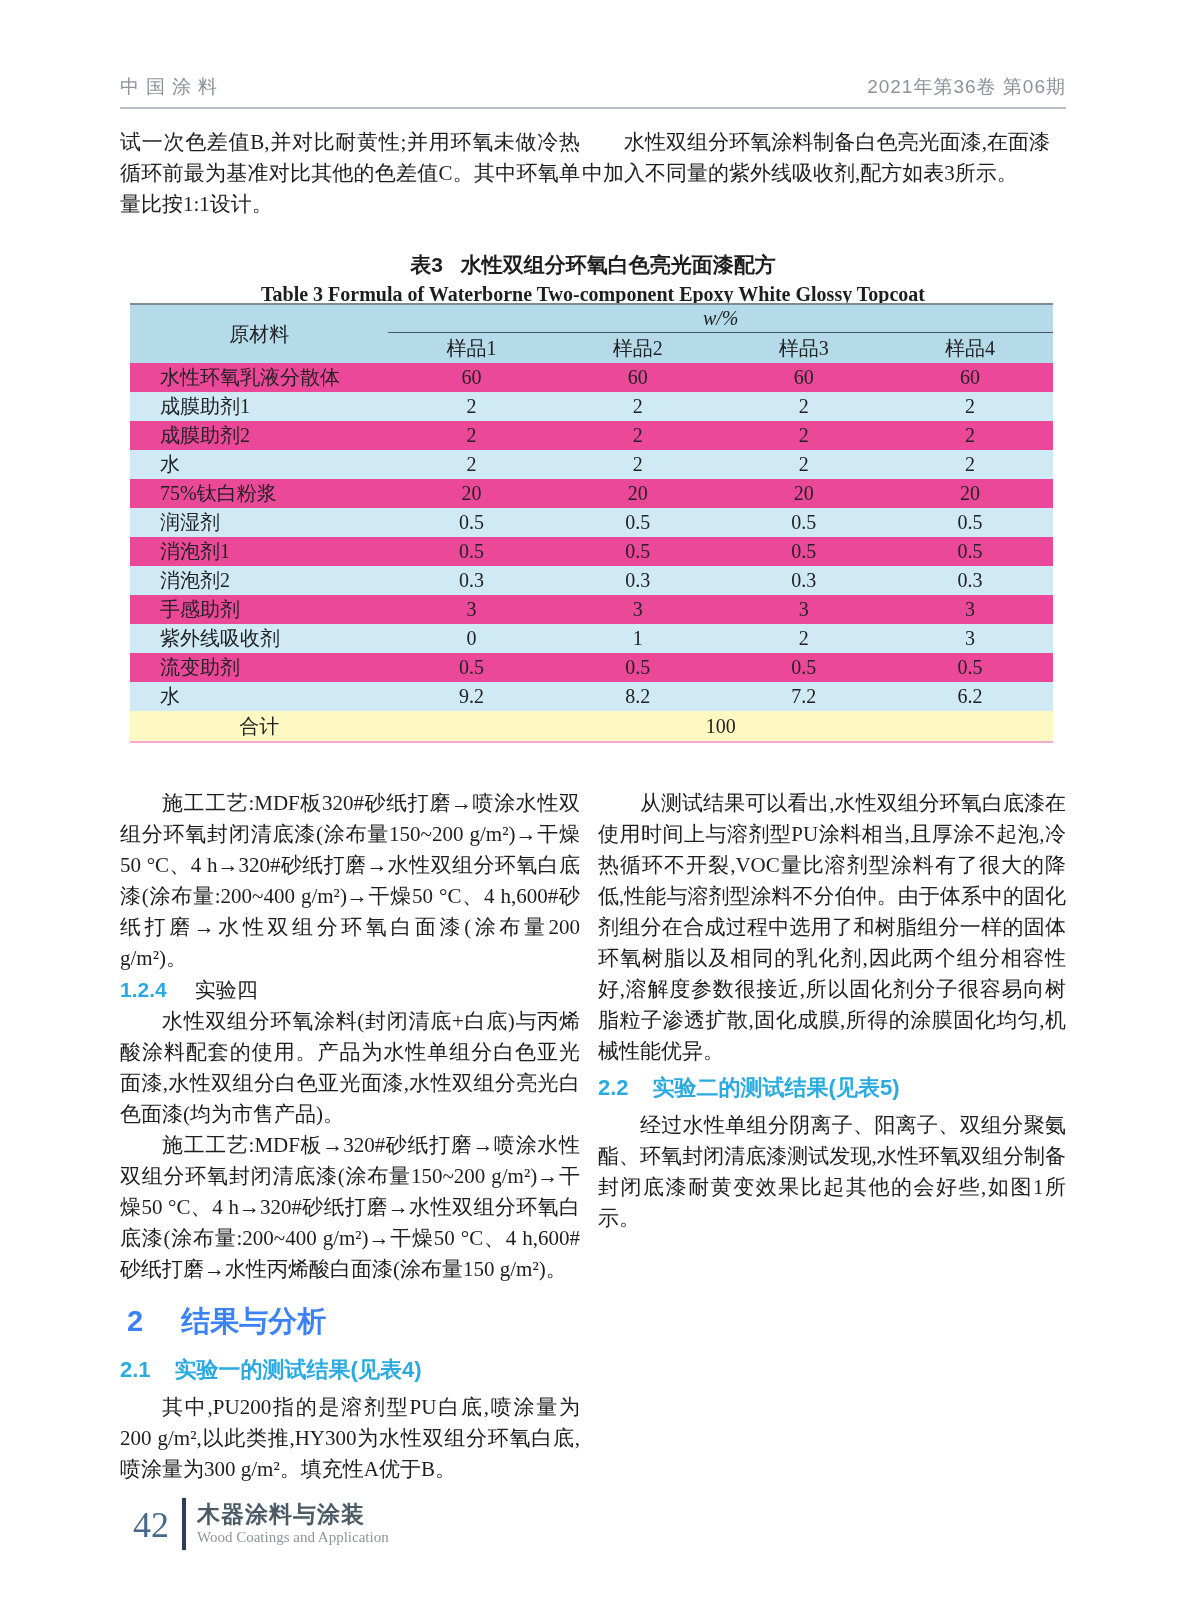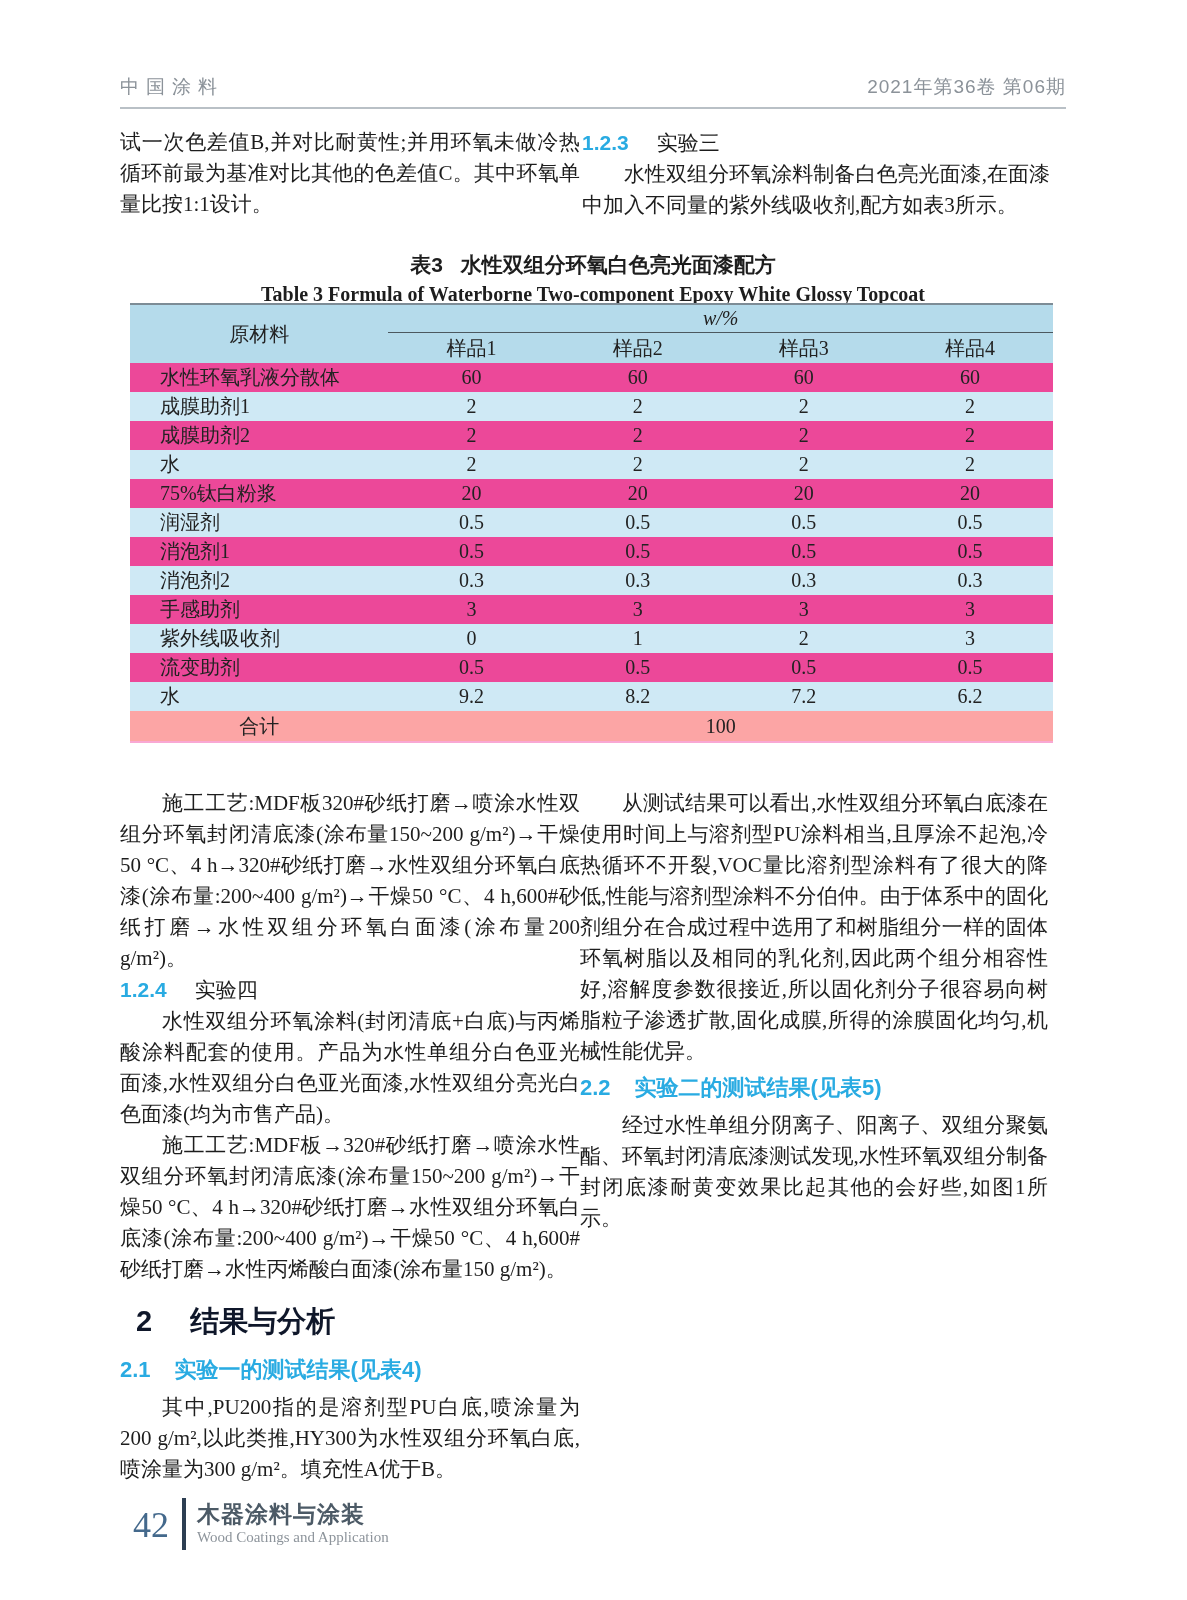--- a/index.html
+++ b/index.html
@@ -47,31 +47,31 @@
     border-top:2px solid #7d8c96; border-bottom:2px solid #f9a8d4;
   }
   table.formula th, table.formula td { font-weight:normal; padding:0; }
   thead th { background:#b5dbeb; }
   th.mat-h { width:28%; text-align:center; height:57px; }
   th.w-h { height:27px; text-align:center; font-style:italic; border-bottom:1px solid #4c585f; }
   tr[data-name="sample-header-row"] th { height:30px; text-align:center; }
   tbody td { height:29px; text-align:center; background:#ec4899; }
   tbody tr.alt td { background:#cfe9f5; }
   tbody td.mat, tfoot td.mat { text-align:left; padding-left:30px; }
-  tfoot td { height:30px; text-align:center; background:#fca5a5; }
+  tfoot td { height:30px; text-align:center; background:#fef9c3; }
   tfoot td.total-lab { text-align:center; padding-left:0; }
 
   
   .main {
     position:absolute; top:788px; left:120px; width:946px;
-    display:grid; grid-template-columns:460px 468px; 
+    display:grid; grid-template-columns:460px 468px; column-gap:18px;
   }
   .h-big {
-    font-family:"Liberation Sans", sans-serif; font-weight:bold; color:#0f172a;
-    font-size:29px; margin:17px 16px 11px;
+    font-family:"Liberation Sans", sans-serif; font-weight:bold; color:#3b82f6;
+    font-size:29px; margin:17px 7px 11px;
   }
   .h-big .num { margin-right:38px; }
   .h-sub {
     font-family:"Liberation Sans", sans-serif; font-weight:bold; color:#29abe2;
     font-size:22px; margin:4px 0 5px; line-height:34px;
   }
   .h-sub .num { margin-right:24px; }
 
   
   .pfoot { position:absolute; top:1498px; left:133px; display:flex; align-items:center; }
@@ -96,23 +96,20 @@
   <div class="runhead" data-name="running-head">
     <span class="jname" data-name="journal-title">中国涂料</span>
     <span class="jissue" data-name="journal-issue">2021年第36卷  第06期</span>
   </div>
 
   <div class="intro" data-name="intro-columns">
     <div data-name="intro-left-column">
       <p class="para" data-name="paragraph-continued">试一次色差值B,并对比耐黄性;并用环氧未做冷热循环前最为基准对比其他的色差值C。其中环氧单量比按1:1设计。</p>
     </div>
     <div data-name="intro-right-column">
-      <p class="sec-line" data-name="section-heading-1-2-3">
-        <span class="num" data-name="section-number">1.2.3</span><span data-name="section-title">实验三</span>
-      </p>
       <p class="para indent" data-name="paragraph-experiment3">水性双组分环氧涂料制备白色亮光面漆,在面漆中加入不同量的紫外线吸收剂,配方如表3所示。</p>
     </div>
   </div>
 
   <div class="tcap" data-name="table-caption">
     <div class="zh" data-name="table-caption-zh">
       <span data-name="table-caption-label">表3</span><span class="gap" data-name="caption-gap"></span><span data-name="table-caption-title">水性双组分环氧白色亮光面漆配方</span>
     </div>
     <div class="en" data-name="table-caption-en">Table 3   Formula of Waterborne Two-component Epoxy White Glossy Topcoat</div>
   </div>

